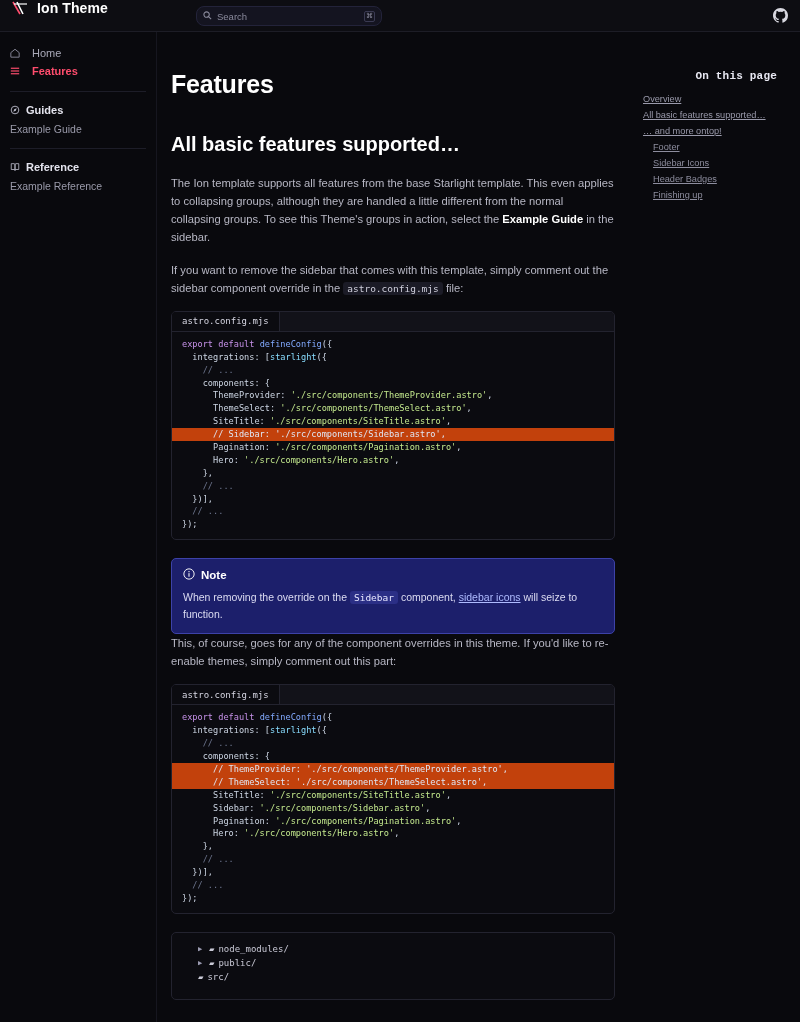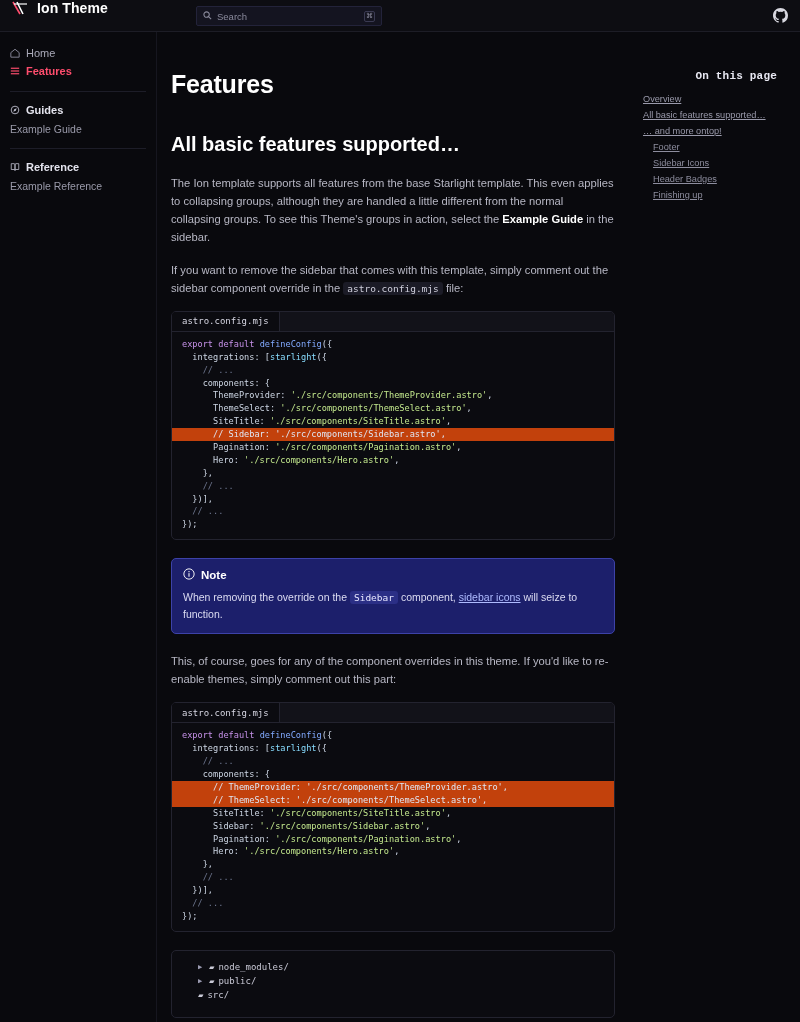--- a/index.html
+++ b/index.html
@@ -32,21 +32,21 @@
     letter-spacing: .1px;
   }
   .search-box {
     position: absolute;
     left: 196px;
     top: 6px;
     width: 186px;
     height: 20px;
     background: #141420;
     border: 1px solid #23233a;
-    border-radius: 2px;
+    border-radius: 8px;
     display: flex;
     align-items: center;
     padding: 0 6px;
     gap: 5px;
   }
   .search-box .s-icon { color: #6b6b80; font-size: 9px; line-height: 1; }
   .search-box .s-text { color: #8a8a9c; font-size: 9.5px; flex: 1; }
   .search-box .s-key {
     width: 11px; height: 11px; border: 1px solid #3a3a52;
     border-radius: 2px; color: #8a8a9c; font-size: 7px;
@@ -60,21 +60,21 @@
   
   .layout { display: flex; align-items: flex-start; }
   .sidebar {
     width: 157px;
     flex: 0 0 157px;
     padding: 12px 0 0 10px;
     min-height: 990px;
     border-right: 1px solid #16161f;
   }
   .nav-item {
-    display: flex; align-items: center; gap: 6px;
+    display: flex; align-items: center; gap: 12px;
     font-size: 11px; color: #a9a9b8;
     padding: 3px 0;
   }
   .nav-item .ico { width: 10px; height: 10px; display:inline-flex; align-items:center; justify-content:center; color:#8a8a9c; }
   .nav-item.active { color: #ff4d6d; font-weight: bold; }
   .nav-item.active .ico { color: #ff4d6d; }
   .nav-sep { height: 1px; background: #1d1d28; margin: 11px 10px 10px 0; }
   .nav-group-title {
     display: flex; align-items: center; gap: 6px;
     font-size: 11px; color: #e4e4ee; font-weight: bold; padding: 2px 0;
@@ -151,21 +151,20 @@
   .tok-pl { color: #89ddff; }
   .cb-line.hl .tok-cm, .cb-line.hl .tok-str,
   .cb-line.hl .tok-kw, .cb-line.hl .tok-pl { color: #dfe7f5; }
 
   
   .note {
     background: #1c1f6b;
     border: 1px solid #3d42a8;
     border-radius: 5px;
     padding: 9px 11px 11px 11px;
-    margin-bottom: 18px;
   }
   .note-head {
     display: flex; align-items: center; gap: 6px;
     color: #ffffff; font-size: 11.5px; font-weight: bold;
     margin-bottom: 7px;
   }
   .note-body { font-size: 10.5px; color: #dcdcf2; line-height: 1.55; }
   .note-body code.inline { background: #2b2f86; color: #e6e6ff; }
   .note-body a.link { color: #aebbff; }
 

